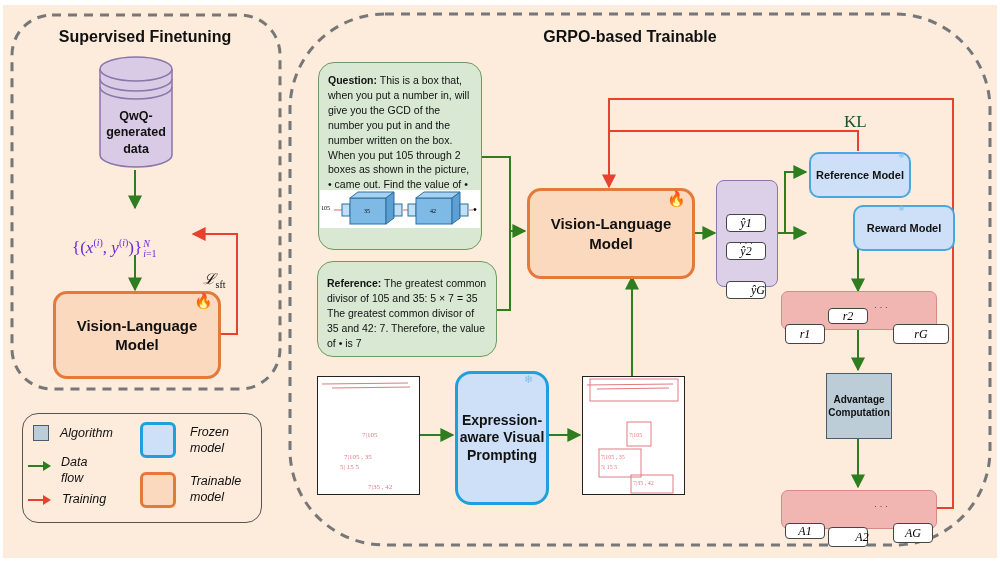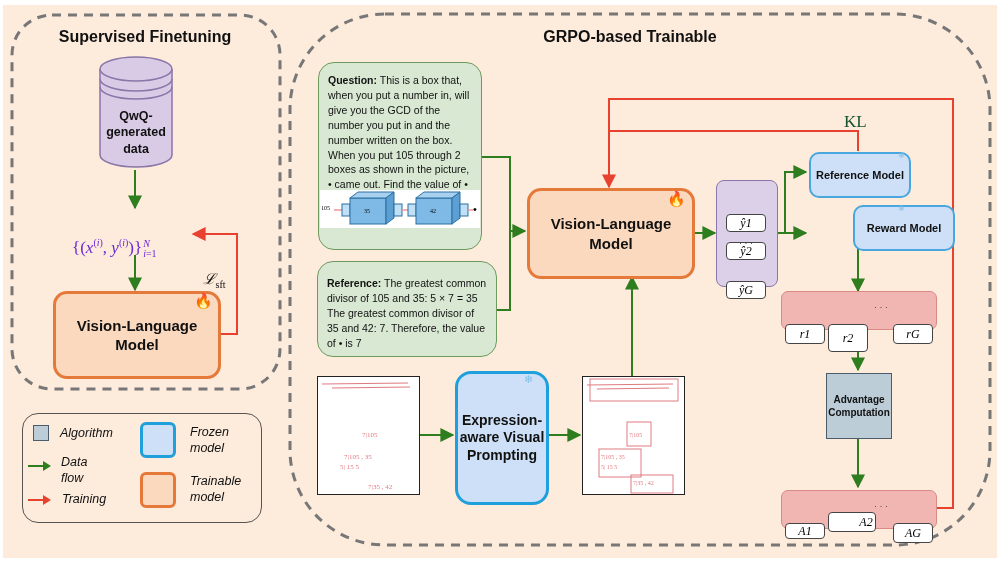--- a/index.html
+++ b/index.html
@@ -176,37 +176,37 @@
 </div>
 
 <div class="abs purplebar" style="left:716px;top:180px;width:60px;height:105px;"></div>
 <div class="abs chip" style="left:726px;top:190px;width:40px;height:18px;">
     <span>ŷ1</span>
   </div>
 <div class="abs chip" style="left:726px;top:218px;width:40px;height:18px;">
     <span>ŷ2</span>
   </div>
 <div class="abs" style="left:726px;top:238px;width:40px;text-align:center;font-size:9px;color:#444;">· · ·</div>
-<div class="abs chip" style="left:726px;top:257px;width:40px;height:18px;">
+<div class="abs chip" style="left:726px;top:257px;width:40px;height:18px;justify-content:flex-end;">
     <span>ŷG</span>
   </div>
 
 <div class="abs serif" style="left:844px;top:112px;font-size:17px;color:#14532d;">KL</div>
 
 <div class="abs frozen box-center" style="left:809px;top:152px;width:98px;height:42px;">Reference Model</div>
 <div class="abs snow" style="left:898px;top:151px;font-size:8px;">❄</div>
 <div class="abs frozen box-center" style="left:809px;top:205px;width:98px;height:42px;margin-left:44px;">Reward Model</div>
 <div class="abs snow" style="left:898px;top:204px;font-size:8px;">❄</div>
 
 <div class="abs pinkbar" style="left:781px;top:291px;width:154px;height:37px;"></div>
 <div class="abs chip" style="left:785px;top:300px;width:40px;height:20px;">r1</div>
-<div class="abs chip" style="left:828px;top:300px;width:40px;height:28px;">r2</div>
+<div class="abs chip" style="left:828px;top:284px;width:40px;height:16px;">r2</div>
 <div class="abs" style="left:869px;top:302px;width:24px;text-align:center;font-size:9px;color:#444;">· · ·</div>
-<div class="abs chip" style="left:893px;top:300px;width:40px;height:20px;">rG</div>
+<div class="abs chip" style="left:893px;top:300px;width:56px;height:20px;">rG</div>
 
 <div class="abs algo box-center" style="left:826px;top:373px;width:64px;height:64px;white-space:pre-line;">Advantage
 Computation</div>
 
 <div class="abs pinkbar" style="left:781px;top:490px;width:154px;height:37px;"></div>
 <div class="abs chip" style="left:785px;top:499px;width:40px;height:16px;">A1</div>
-<div class="abs chip" style="left:828px;top:488px;width:48px;height:20px;padding-left:28px;">A2</div>
+<div class="abs chip" style="left:828px;top:503px;width:40px;height:20px;padding-left:28px;">A2</div>
 <div class="abs" style="left:869px;top:501px;width:24px;text-align:center;font-size:9px;color:#444;">· · ·</div>
 <div class="abs chip" style="left:893px;top:499px;width:40px;height:20px;">AG</div>
 
 </body></html>

